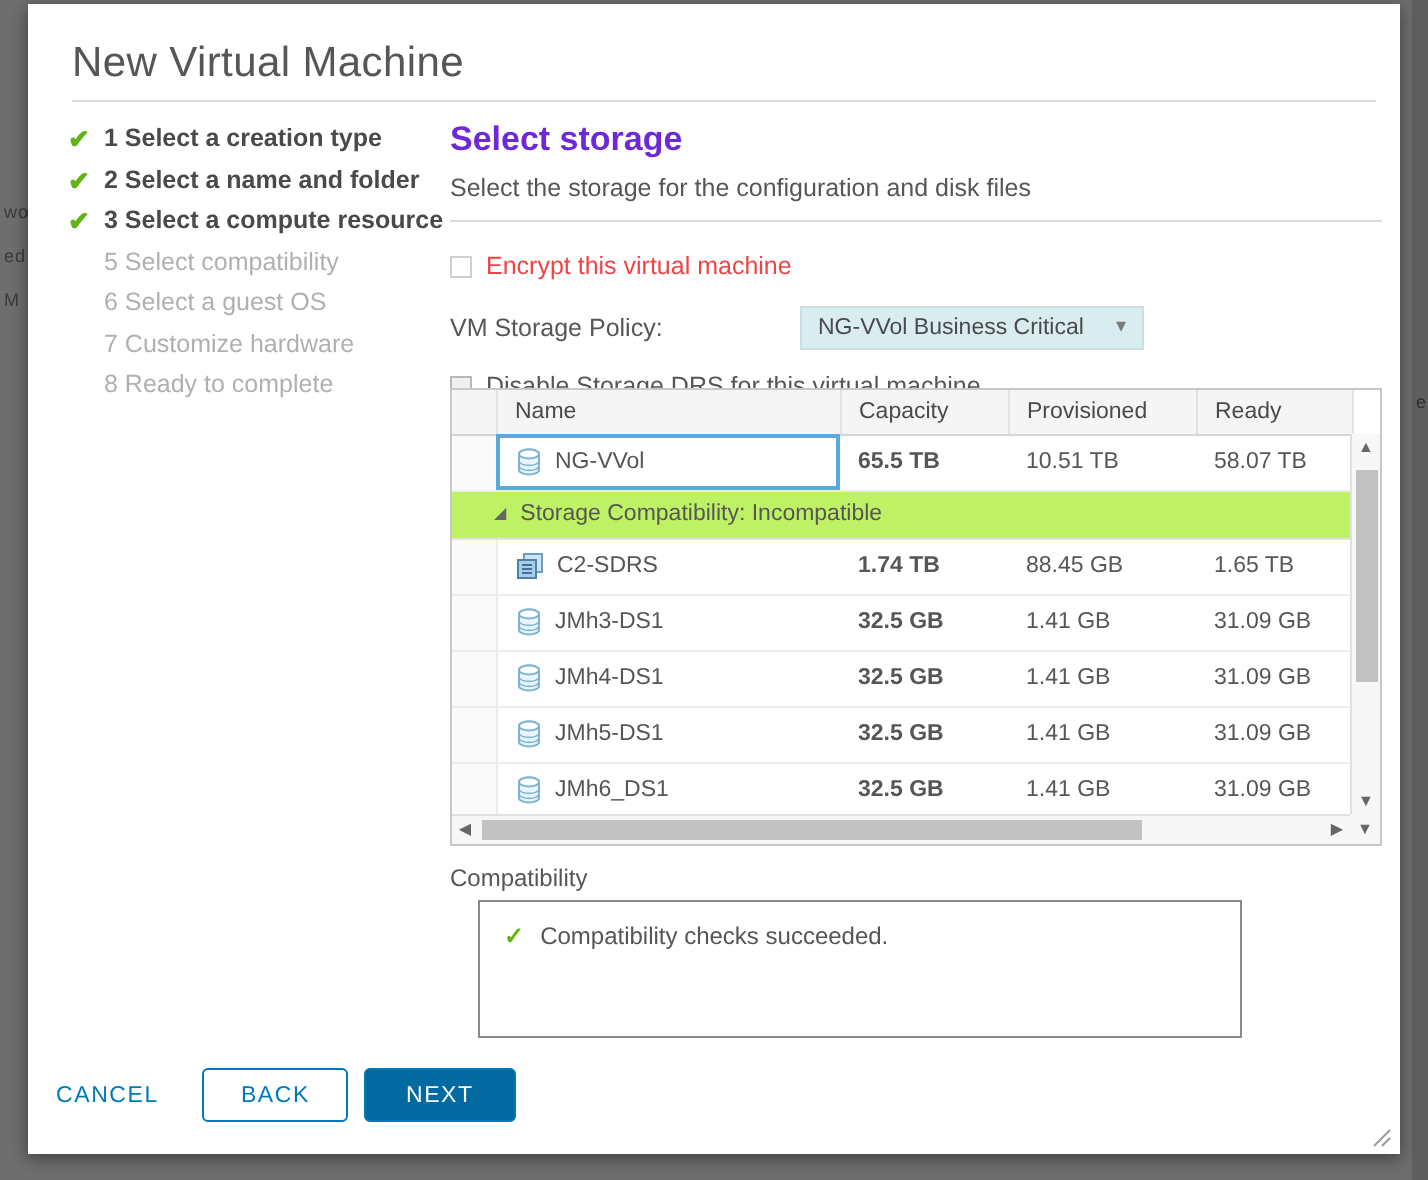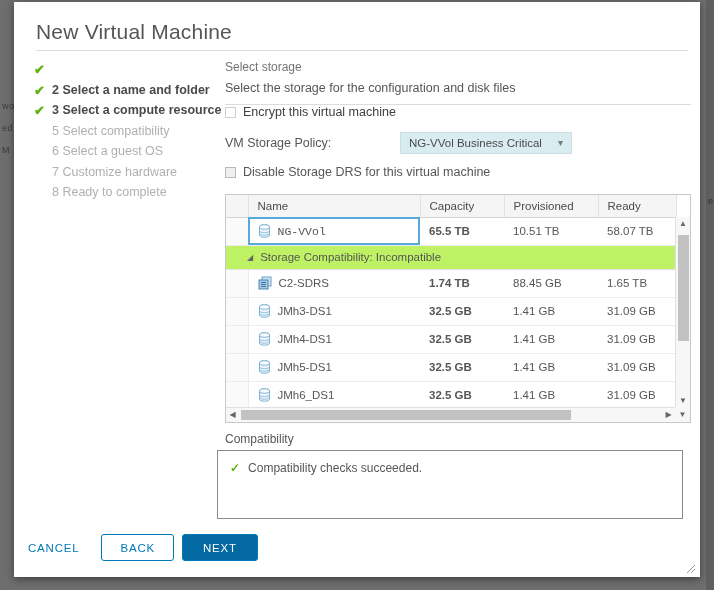--- a/index.html
+++ b/index.html
@@ -99,41 +99,41 @@
     padding-left: 22px;
     width: 158px;
     height: 21px;
     line-height: 21px;
   }
 
   
   #pane { position: absolute; left: 211px; top: 58px; width: 466px; }
 
   #pane-title {
-    font-size: 12px;
-    font-weight: normal;
-    color: #737373;
+    font-size: 17px;
+    font-weight: bold;
+    color: #6d28d9;
   }
   #pane-sub {
     margin-top: 7px;
     font-size: 12.5px;
     color: #565656;
   }
   #pane-divider {
     margin-top: 9px;
     height: 1px;
     background: #dcdcdc;
   }
 
   .cb-row {
     display: flex;
     align-items: center;
     font-size: 12.5px;
   }
-  #encrypt-row { color: #404040; align-items: center; }
+  #encrypt-row { margin-top: 15px; color: #ef4444; align-items: center; }
   .cb-box {
     width: 11px; height: 11px;
     border: 1px solid #cfcfcf;
     background: #fff;
     margin-right: 7px;
     box-sizing: border-box;
     flex: none;
   }
   #drs-row { margin-top: 11px; color: #565656; }
   #drs-row .cb-box { border: 1px solid #b9b9b9; background: #f0f0f0; }
@@ -204,21 +204,20 @@
   }
   table.ds td.gutter { width: 22px; padding: 0; background:#fafafa; border-right:1px solid #ececec;}
   .col-name { width: 172px; }
   .col-cap  { width: 84px; font-weight: bold; }
   .col-prov { width: 94px; }
   .col-free { width: 78px; }
 
   tr.selected td.namecell {
     outline: 2px solid #5aa9dd;
     outline-offset: -2px;
-    font-family: Liberation Mono, monospace;
   }
   tr.grouprow td {
     background: #bef264;
     height: 24px;
     border-bottom: 1px solid #e2e2e2;
     color: #565656;
     font-size: 11.5px;
   }
   .group-tri {
     display: inline-block;
@@ -285,22 +284,22 @@
 
   
   #compat-label {
     position: absolute;
     left: 211px; top: 430px;
     font-size: 12px;
     color: #565656;
   }
   #compat-box {
     position: absolute;
-    left: 203px; top: 448px;
-    width: 466px; height: 69px;
+    left: 225px; top: 448px;
+    width: 382px; height: 69px;
     border: 1px solid #8a8a8a;
     background: #fff;
     box-sizing: border-box;
   }
   #compat-msg {
     margin: 10px 0 0 12px;
     font-size: 12px;
     color: #565656;
   }
   #compat-msg .ok {
@@ -367,21 +366,21 @@
   <div id="backdrop-right-strip"></div>
   <div id="backdrop-right-glyph">e</div>
 </div>
 
 <div id="dialog">
 
   <div id="dialog-title">New Virtual Machine</div>
   <div id="title-divider"></div>
 
   <div id="steps">
-      <div class="step done"><span class="tick">✔</span></div>
+      <div class="step done"><span class="tick">✔</span><span>1 Select a creation type</span></div>
       <div class="step done"><span class="tick">✔</span><span>2 Select a name and folder</span></div>
       <div class="step done"><span class="tick">✔</span><span>3 Select a compute resource</span></div>
       <div class="step pending"><span>5 Select compatibility</span></div>
       <div class="step pending"><span>6 Select a guest OS</span></div>
       <div class="step pending"><span>7 Customize hardware</span></div>
       <div class="step pending"><span>8 Ready to complete</span></div>
     </div>
 
   <div id="pane">
     <div id="pane-title">Select storage</div>

